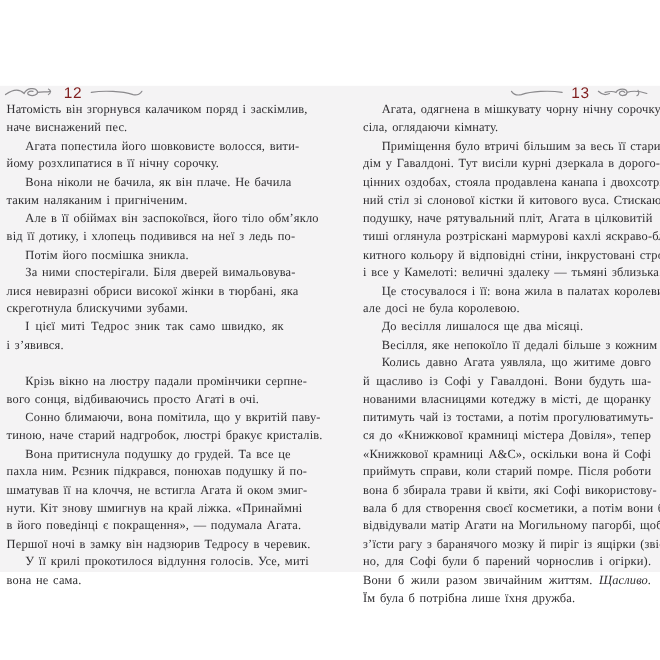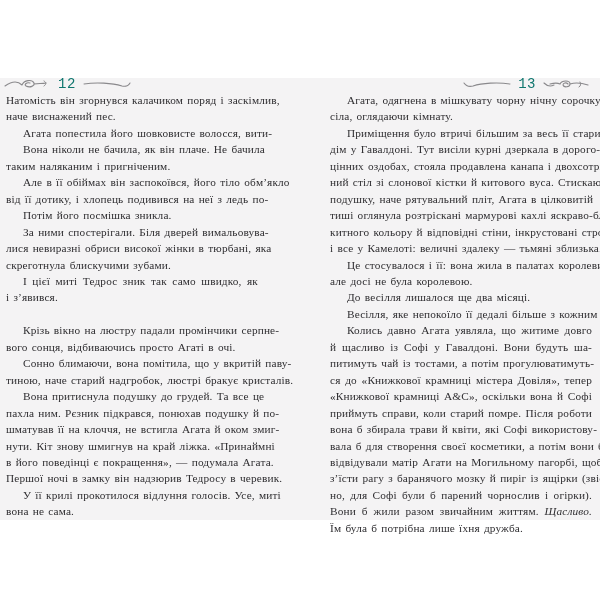--- a/index.html
+++ b/index.html
@@ -35,23 +35,23 @@
       position: absolute;
       top: -6px;
       height: 24px;
       display: flex;
       align-items: center;
     }
     .page.left .header { left: 4px; }
     .page.right .header { right: 10px; }
 
     .page-number {
-      font-family: Liberation Mono, monospace;
+      font-family: Liberation Sans, sans-serif;
       font-size: 14px;
-      color: #0f766e;
+      color: #7f1d1d;
       margin: 0 6px;
       letter-spacing: 0.5px;
     }
     .ornament svg { display: block; }
 
     .text {
       position: absolute;
       font-family: Liberation Serif, serif;
       font-size: 11.3px;
       line-height: 16.45px;
@@ -92,20 +92,21 @@
         <svg width="50" height="14" viewBox="0 0 50 14">
           <path d="M2 7 C14 5, 30 6, 40 9 C44 10, 47 8, 48 6" fill="none" stroke="#8a898c" stroke-width="1.1" stroke-linecap="round"></path>
         </svg>
       </span>
     </div>
 
     <div class="text" id="left-text">
         <span class="line">Натомість він згорнувся калачиком поряд і заскімлив,</span>
         <span class="line last">наче виснажений пес.</span>
         <span class="line indent">Агата попестила його шовковисте волосся, вити-</span>
+        <span class="line last">йому розхлипатися в її нічну сорочку.</span>
         <span class="line indent">Вона ніколи не бачила, як він плаче. Не бачила</span>
         <span class="line last">таким наляканим і пригніченим.</span>
         <span class="line indent">Але в її обіймах він заспокоївся, його тіло обм’якло</span>
         <span class="line">від її дотику, і хлопець подивився на неї з ледь по-</span>
         <span class="line indent last">Потім його посмішка зникла.</span>
         <span class="line indent">За ними спостерігали. Біля дверей вимальовува-</span>
         <span class="line">лися невиразні обриси високої жінки в тюрбані, яка</span>
         <span class="line last">скреготнула блискучими зубами.</span>
         <span class="line indent">І цієї миті Тедрос зник так само швидко, як</span>
         <span class="line last">і з’явився.</span>
@@ -151,20 +152,21 @@
         <span class="line">подушку, наче рятувальний пліт, Агата в цілковитій</span>
         <span class="line">тиші оглянула розтріскані мармурові кахлі яскраво-бла-</span>
         <span class="line">китного кольору й відповідні стіни, інкрустовані стро-</span>
         <span class="line last">і все у Камелоті: величні здалеку — тьмяні зблизька.</span>
         <span class="line indent">Це стосувалося і її: вона жила в палатах королеви,</span>
         <span class="line last">але досі не була королевою.</span>
         <span class="line indent last">До весілля лишалося ще два місяці.</span>
         <span class="line indent last">Весілля, яке непокоїло її дедалі більше з кожним днем.</span>
         <span class="line indent">Колись давно Агата уявляла, що житиме довго</span>
         <span class="line">й щасливо із Софі у Гавалдоні. Вони будуть ша-</span>
+        <span class="line">нованими власницями котеджу в місті, де щоранку</span>
         <span class="line">питимуть чай із тостами, а потім прогулюватимуть-</span>
         <span class="line">ся до «Книжкової крамниці містера Довіля», тепер</span>
         <span class="line">«Книжкової крамниці А&amp;С», оскільки вона й Софі</span>
         <span class="line">приймуть справи, коли старий помре. Після роботи</span>
         <span class="line">вона б збирала трави й квіти, які Софі використову-</span>
         <span class="line">вала б для створення своєї косметики, а потім вони б</span>
         <span class="line">відвідували матір Агати на Могильному пагорбі, щоб</span>
         <span class="line">з’їсти рагу з баранячого мозку й пиріг із ящірки (звіс-</span>
         <span class="line">но, для Софі були б парений чорнослив і огірки).</span>
         <span class="line">Вони б жили разом звичайним життям. <em>Щасливо.</em></span>

